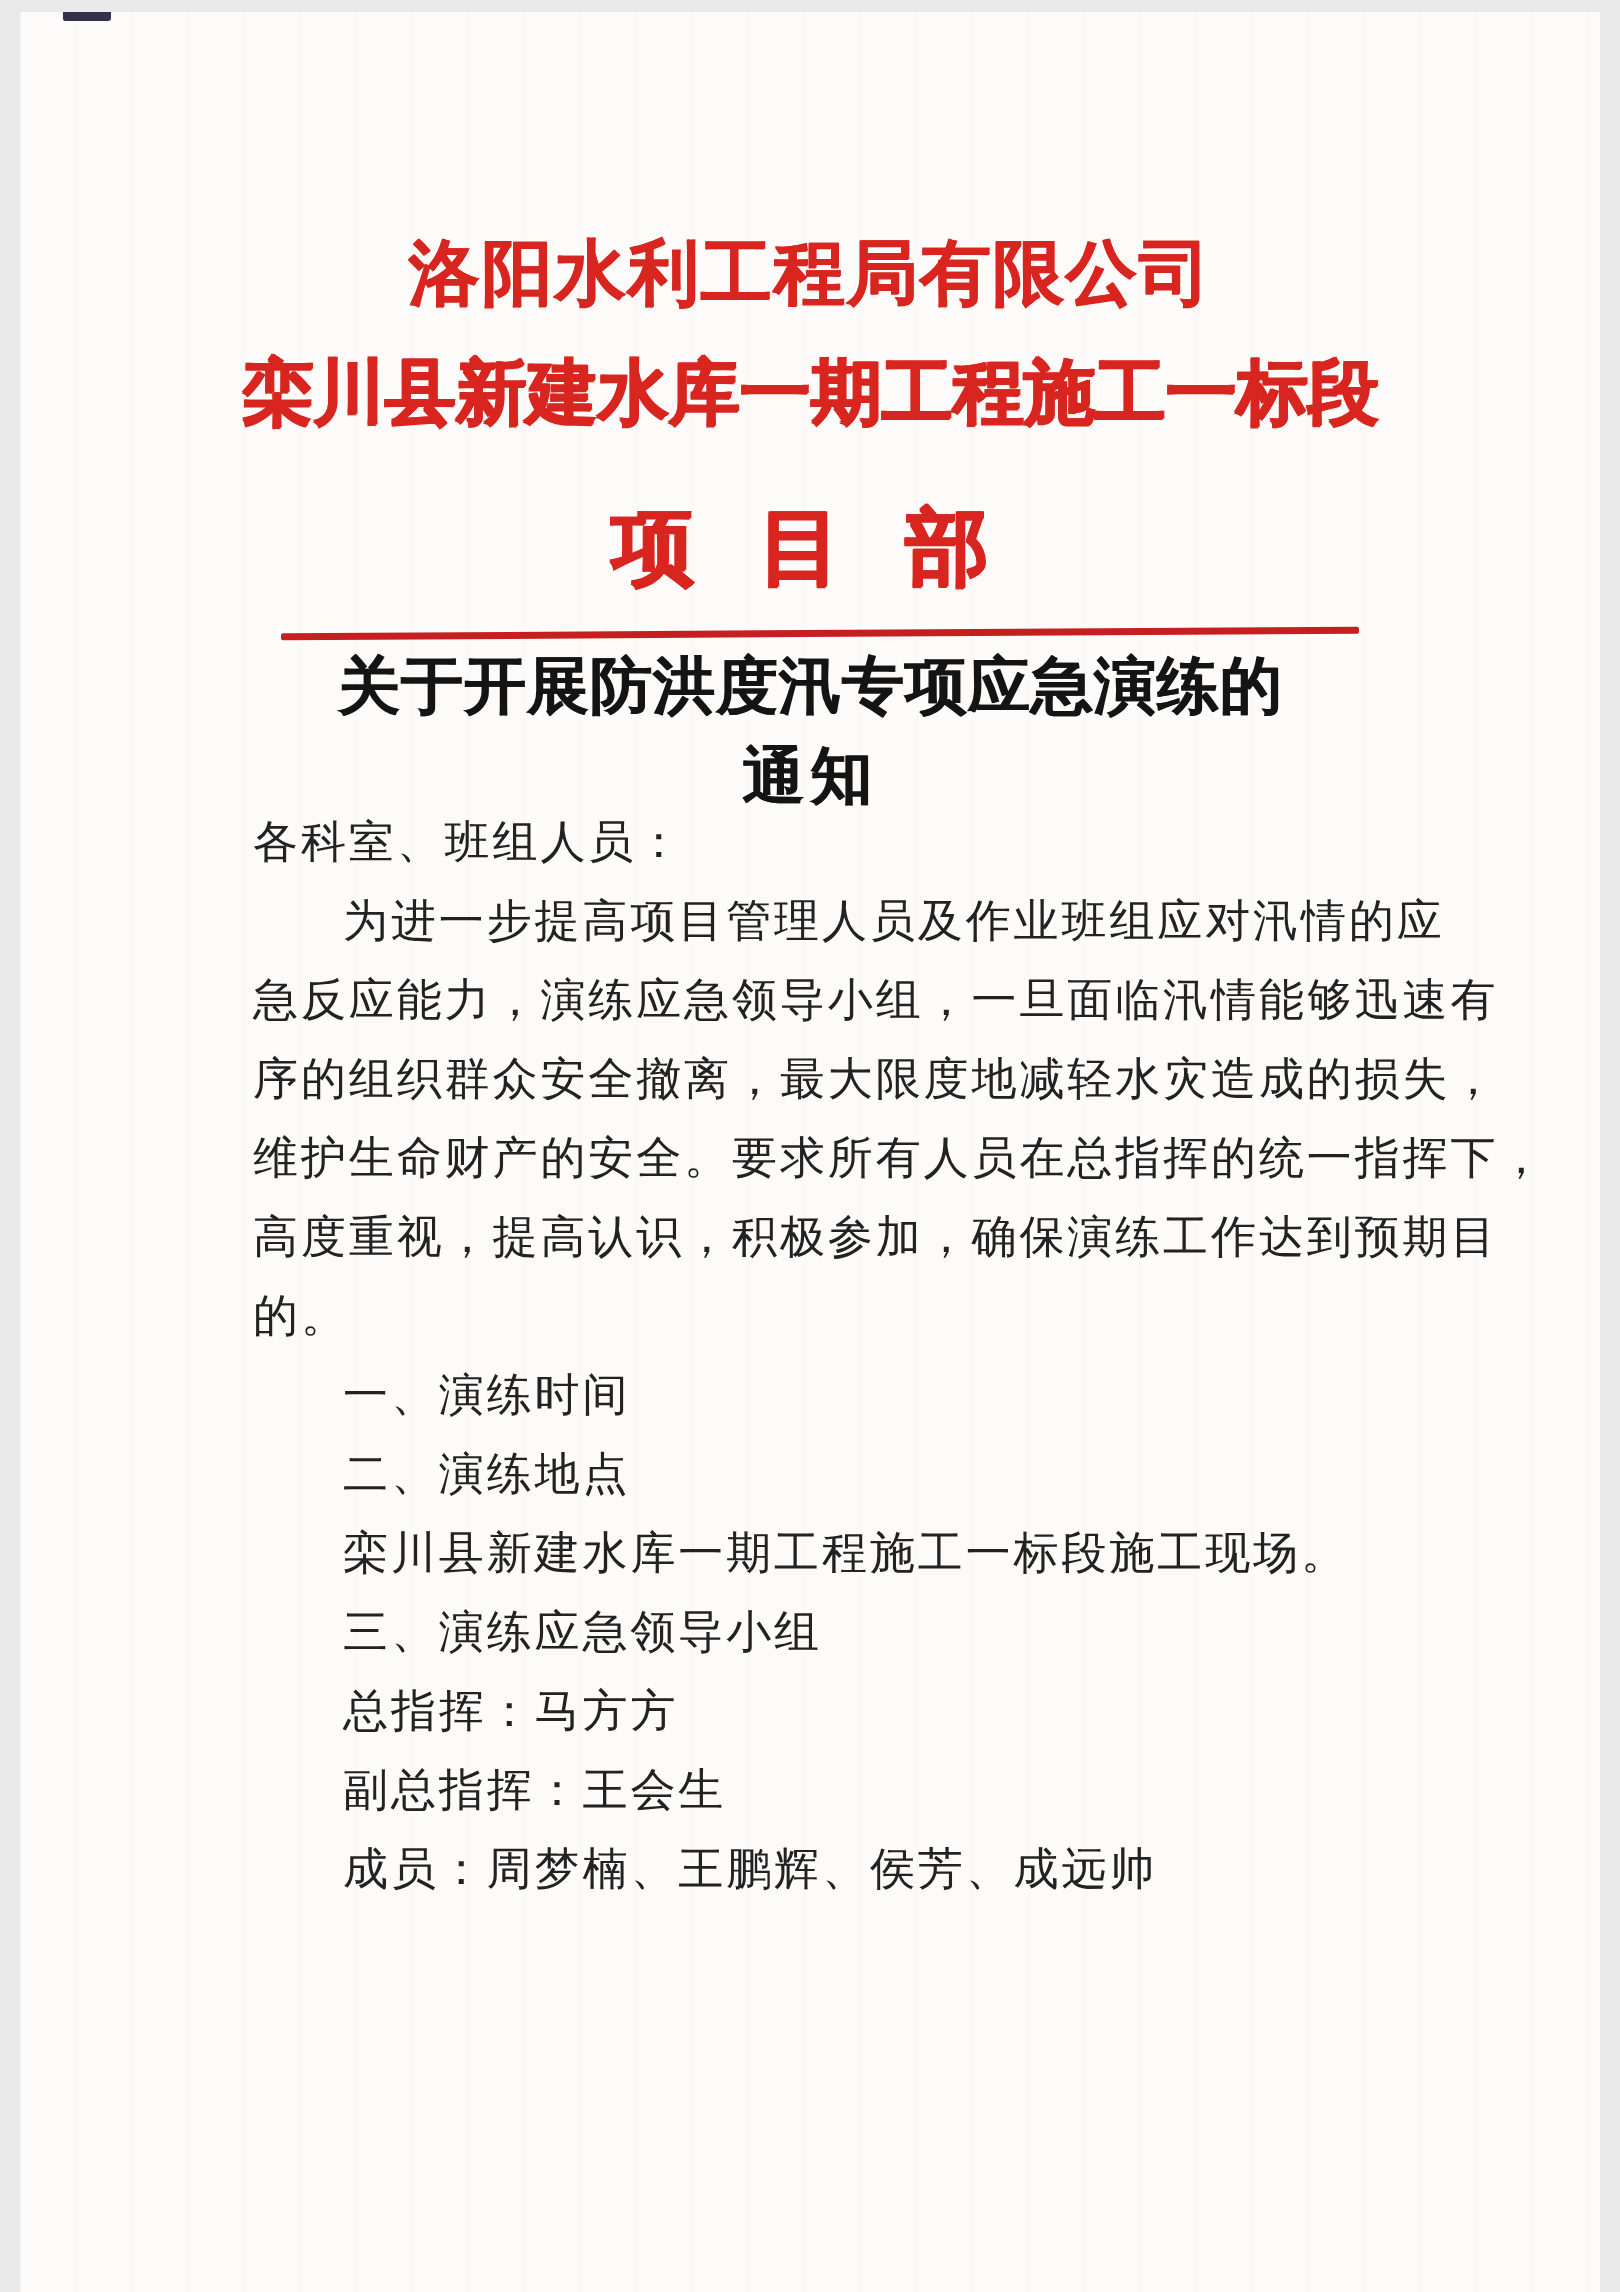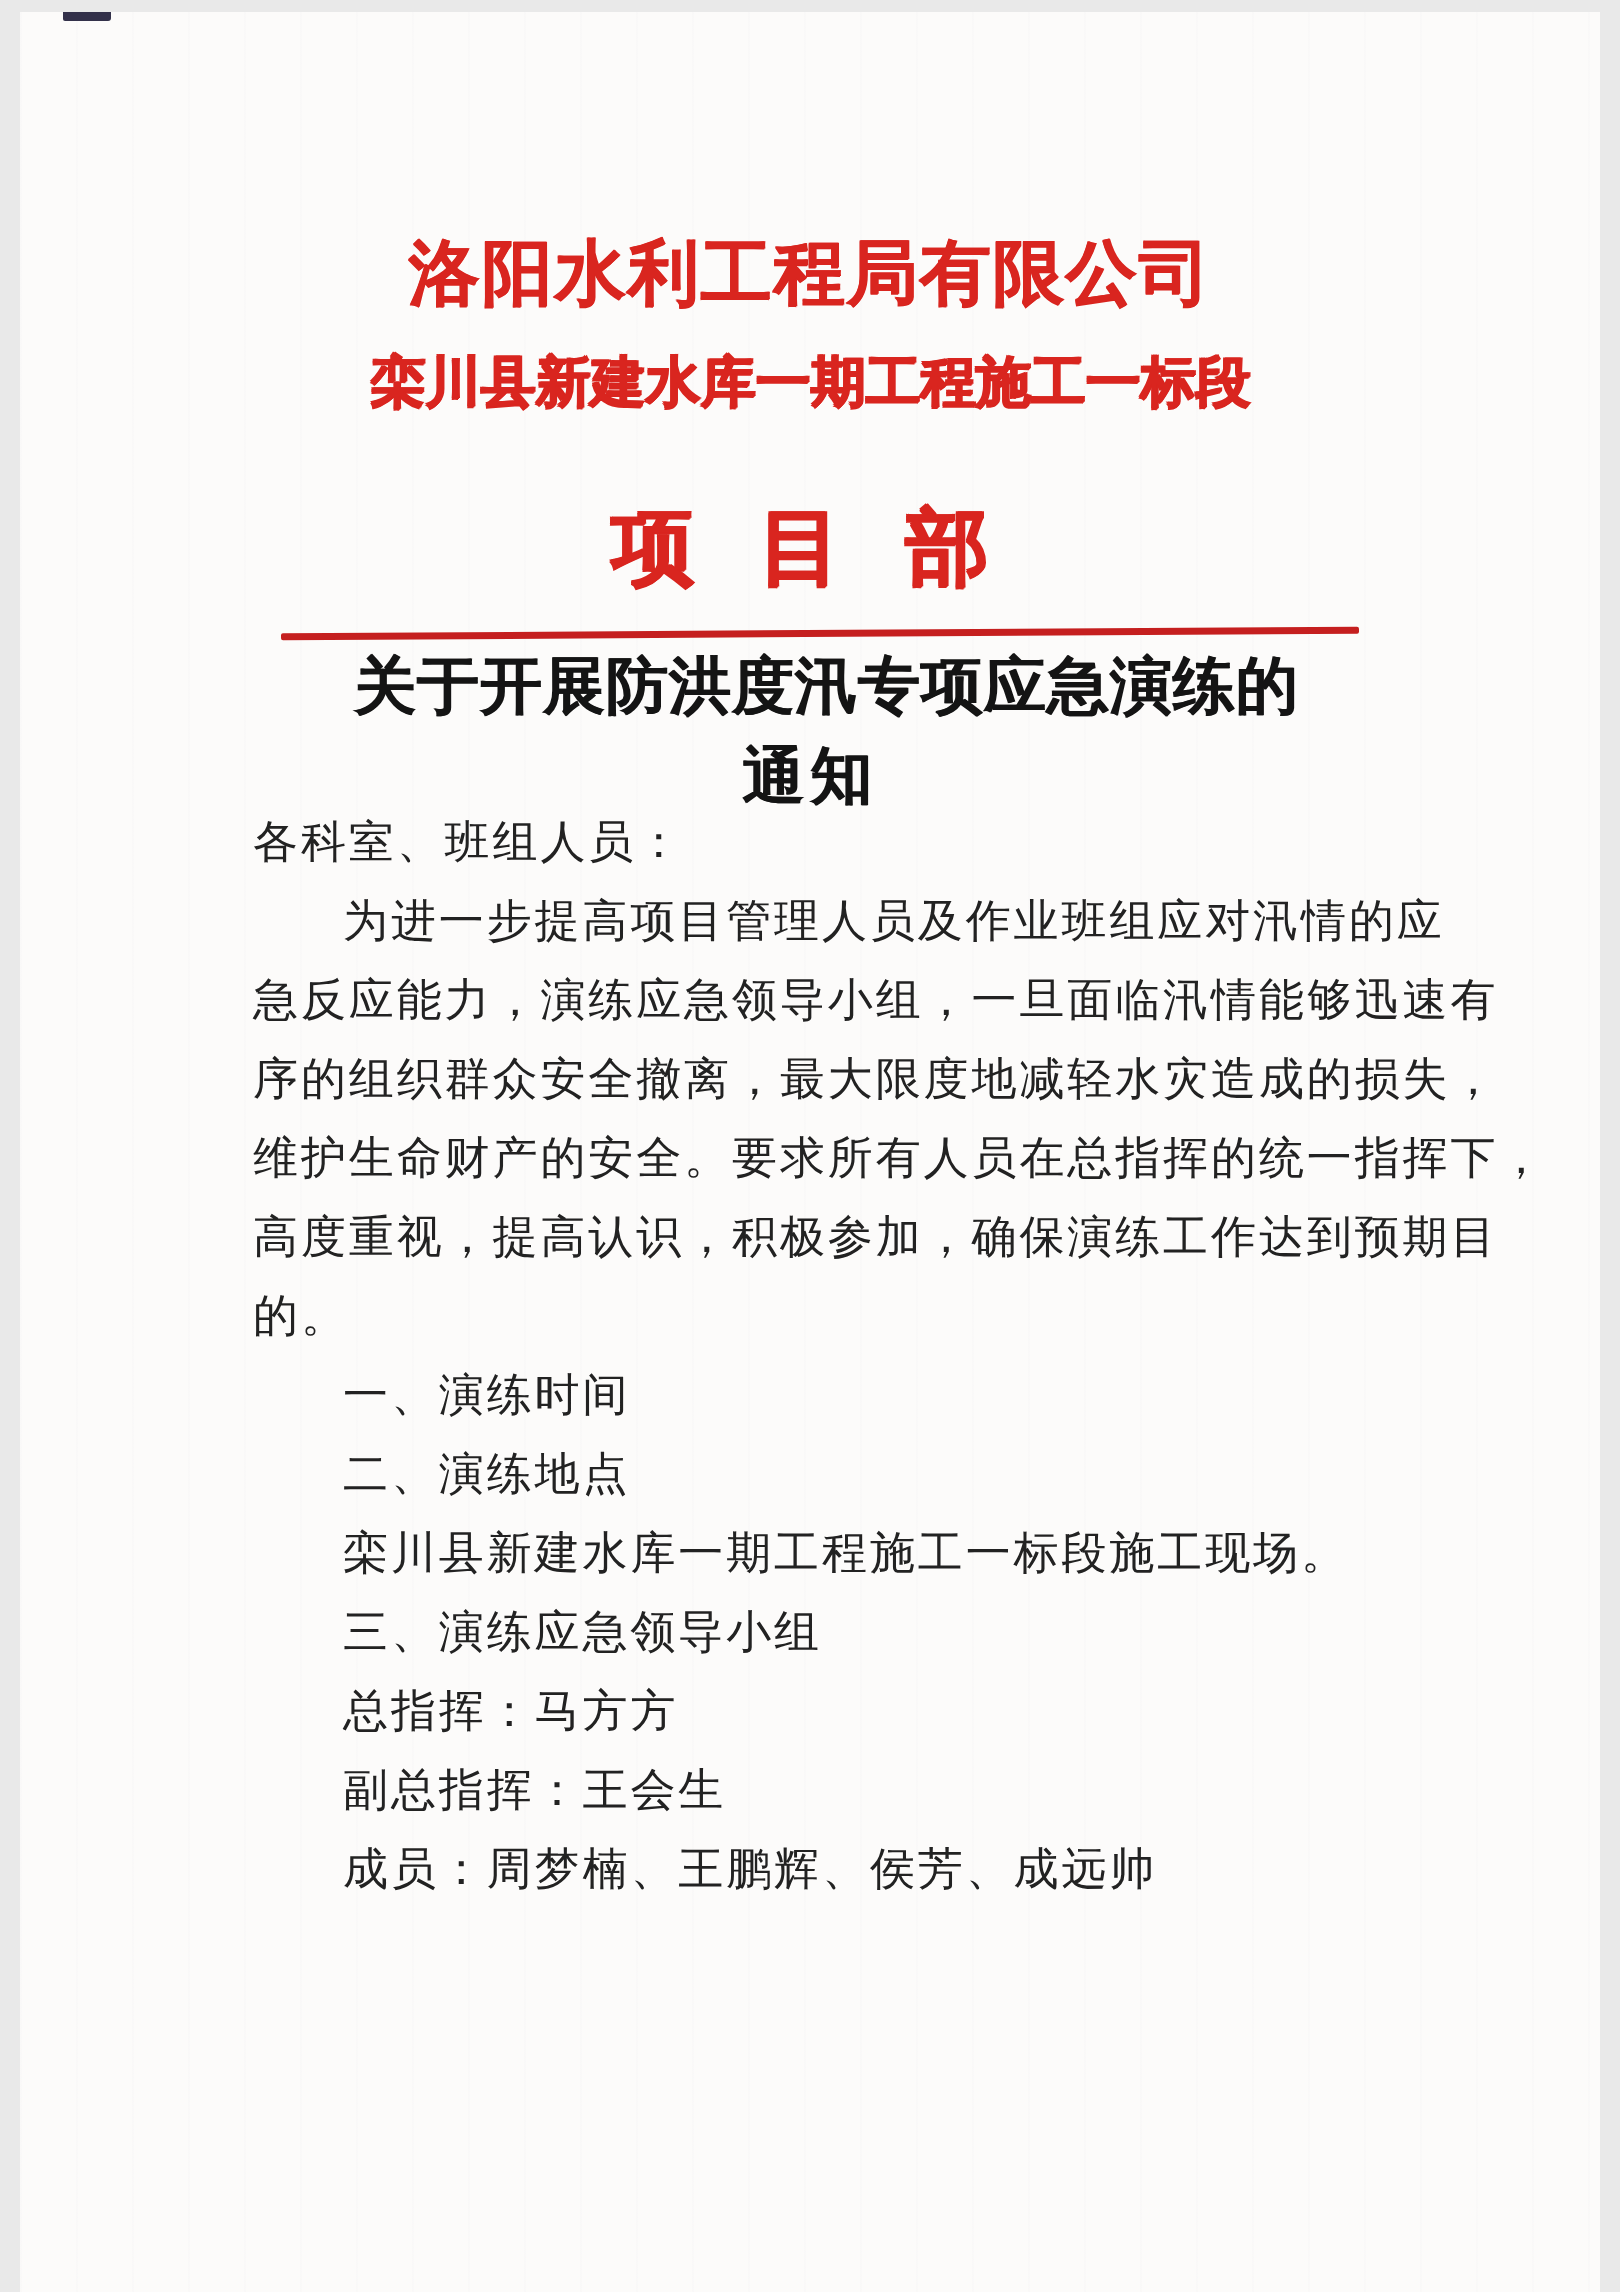--- a/index.html
+++ b/index.html
@@ -39,21 +39,21 @@
   .company-name {
     top: 214px;
     font-size: 71px;
     font-weight: bold;
     color: #d9251f;
     letter-spacing: 2px;
     text-shadow: 1px 0 0 currentColor, 0 1px 0 currentColor;
   }
   .project-name {
     top: 333px;
-    font-size: 55px;
+    font-size: 71px;
     font-weight: bold;
     color: #d9251f;
     letter-spacing: 0px;
     text-shadow: 2px 0 0 currentColor, 0 1.5px 0 currentColor, 1px 1px 0 currentColor;
   }
   .department-name {
     top: 480px;
     font-size: 83px;
     font-weight: bold;
     color: #d9251f;
@@ -70,21 +70,20 @@
     transform: rotate(-0.35deg);
     border-radius: 2px;
   }
   .title-line1 {
     top: 632px;
     font-size: 62px;
     font-weight: bold;
     color: #141414;
     letter-spacing: 1px;
     text-shadow: 1px 0 0 currentColor;
-    padding-left: 16px;
   }
   .title-line2 {
     top: 722px;
     font-size: 62px;
     font-weight: bold;
     color: #141414;
     letter-spacing: 5.9px;
     text-shadow: 1px 0 0 currentColor;
   }
   .body-text {

